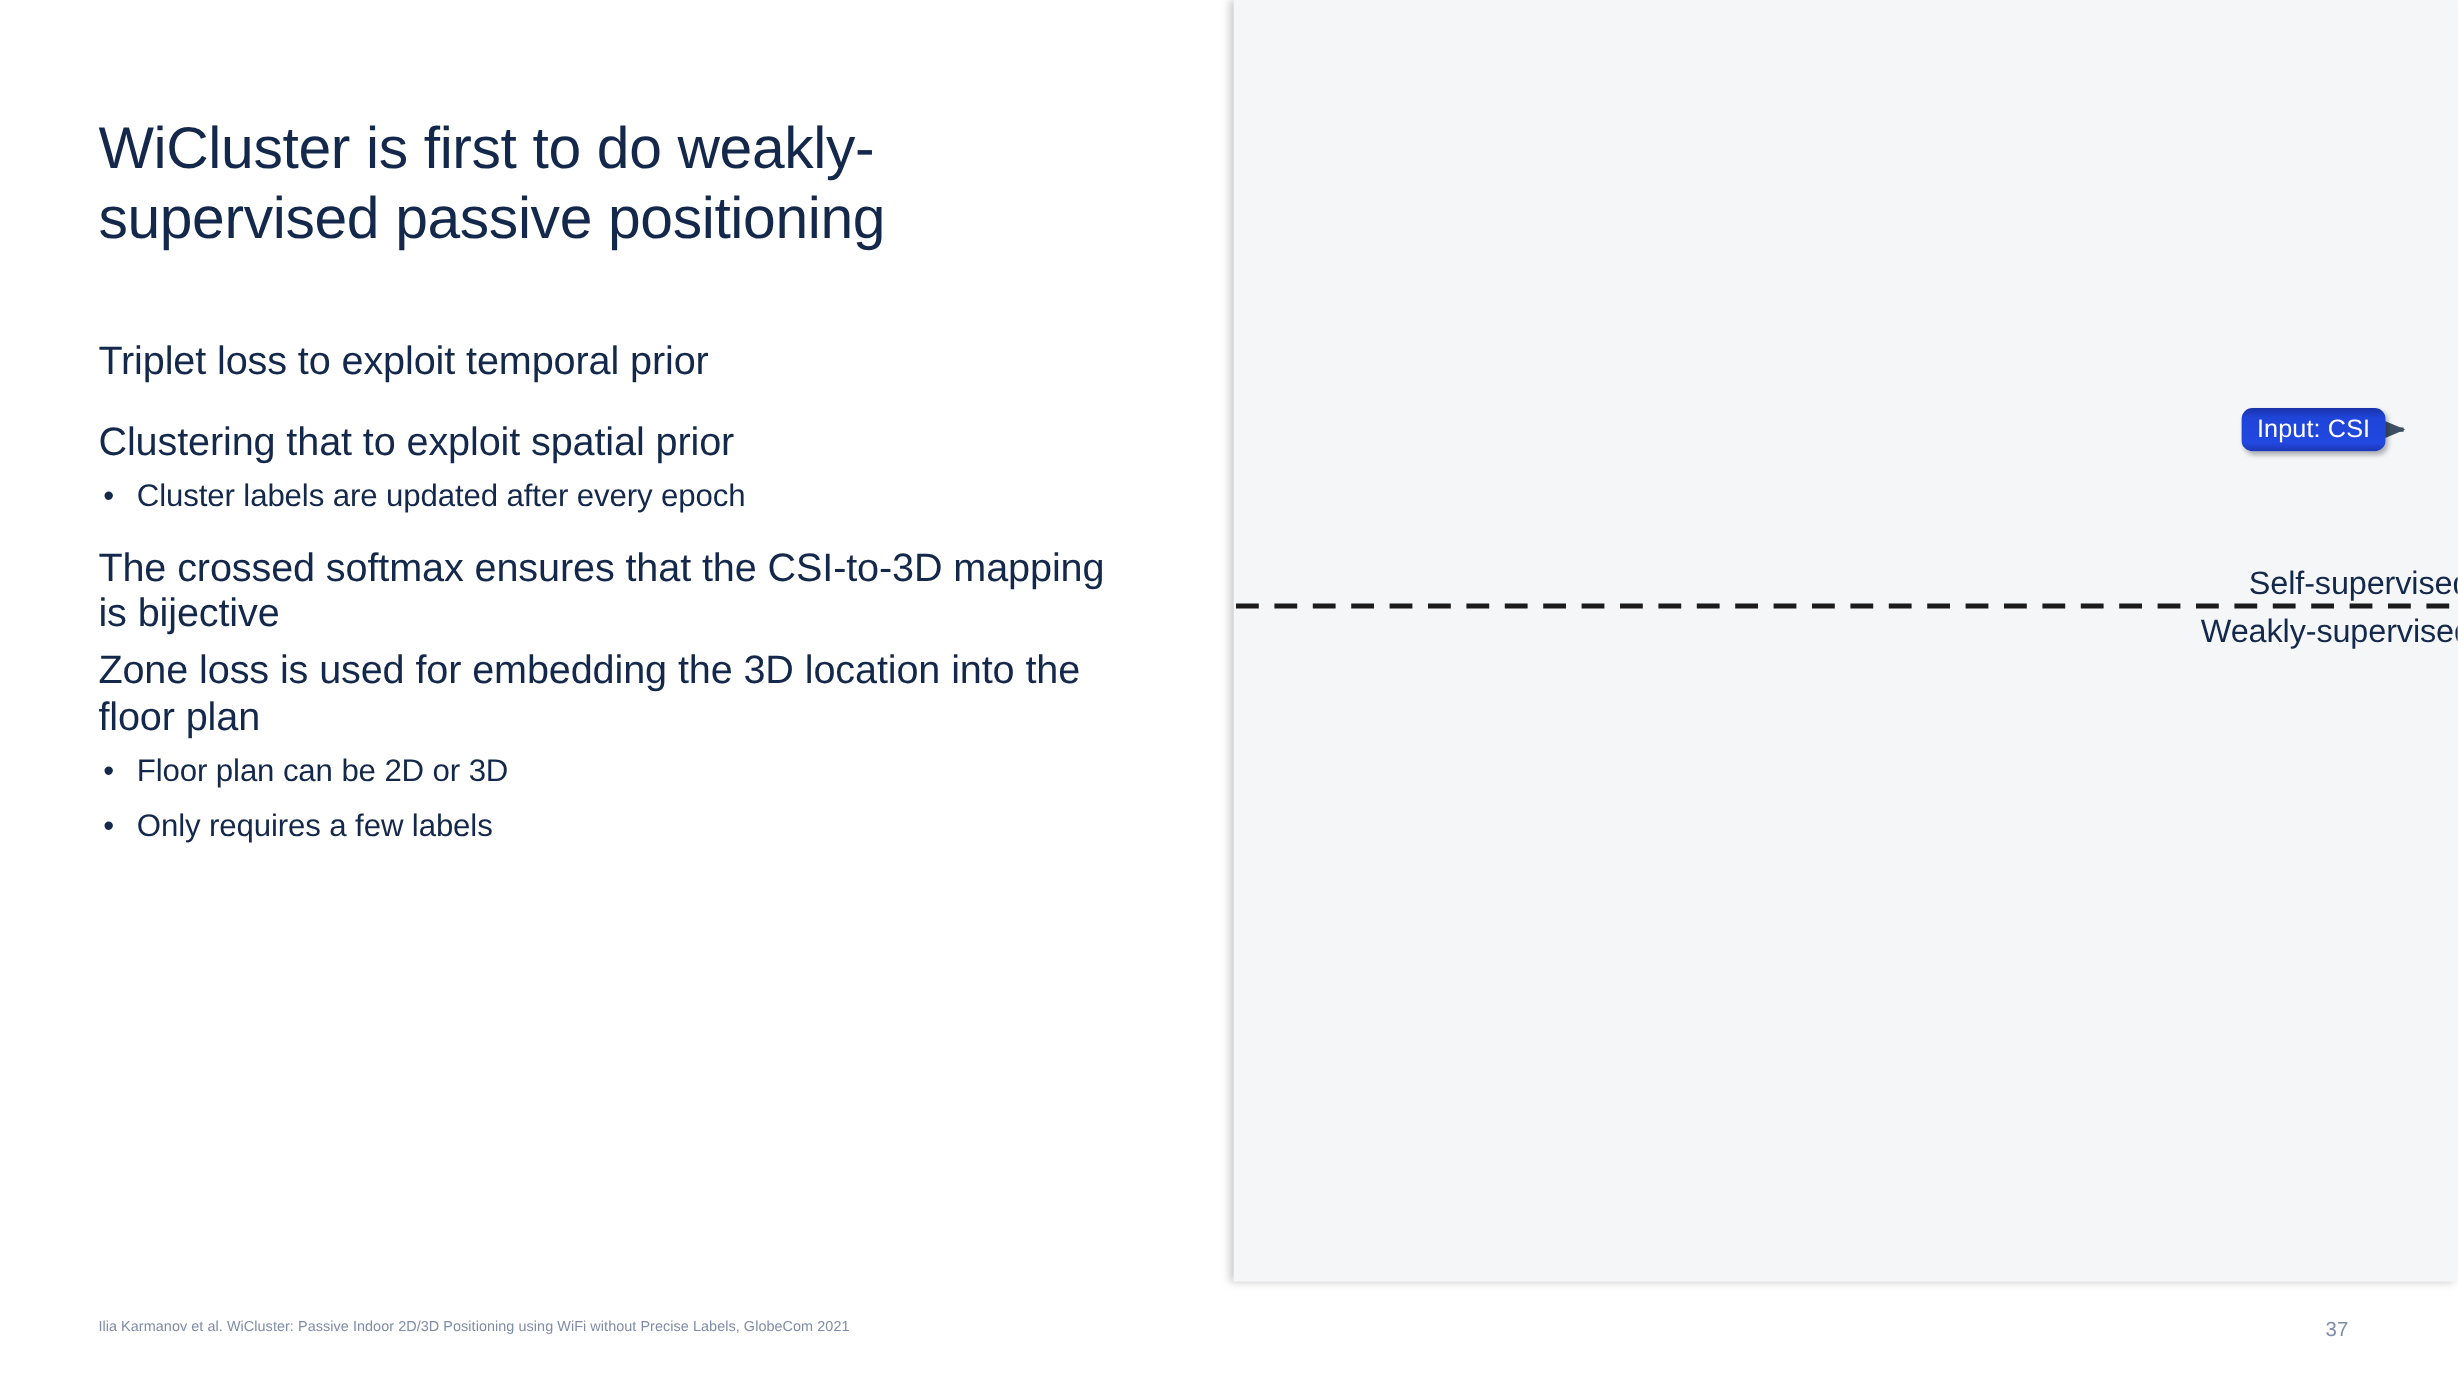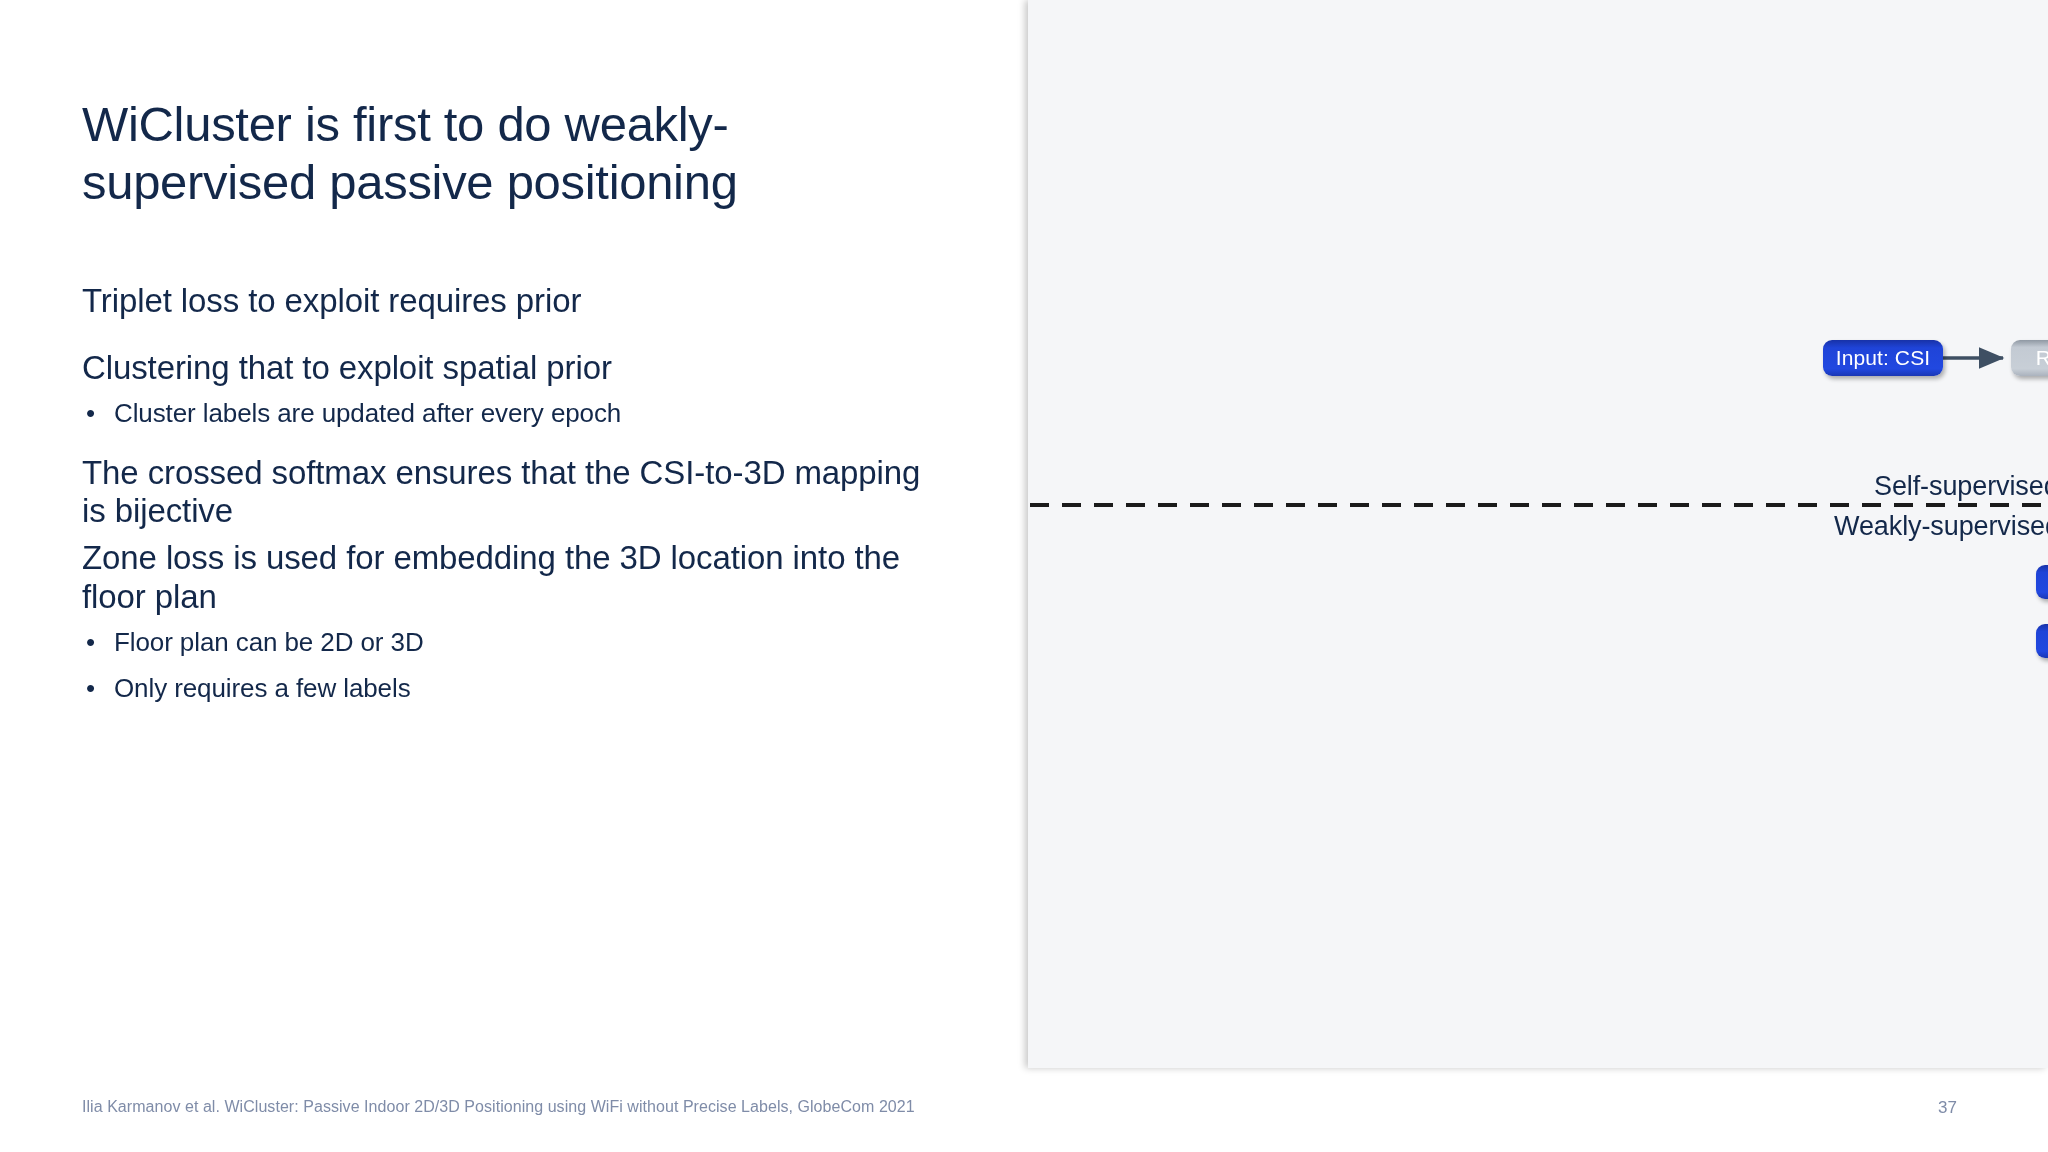--- a/index.html
+++ b/index.html
@@ -72,21 +72,21 @@
   }
   .lvl2.last { margin-bottom: 24px; }
 
   .gap-after { margin-bottom: 8px; }
 
   
   .footer-cite {
     position: absolute;
     left: 82px;
     top: 1098px;
-    font-size: 16px;
+    font-size: 12px;
     color: #7f8ca8;
     letter-spacing: 0.05px;
     white-space: nowrap;
   }
   .page-num {
     position: absolute;
     left: 1938px;
     top: 1098px;
     font-size: 17px;
     color: #7f8ca8;
@@ -116,20 +116,21 @@
     border-radius: 9px;
     color: #ffffff;
     display: flex;
     align-items: center;
     justify-content: center;
     font-size: 23px;
     box-shadow: 2px 3px 4px rgba(0,0,0,0.30);
     box-sizing: border-box;
     white-space: nowrap;
     letter-spacing: 0.1px;
+    margin-left: 45px;
   }
   .node .cap { pointer-events: none; }
   
   .n-blue {
     background: linear-gradient(180deg, #1832a8 0%, #1f44d8 22%, #2148e0 80%, #1a37b4 100%);
   }
   
   .n-grey {
     background: linear-gradient(180deg, #8f98a3 0%, #c3cad3 20%, #c8cfd7 80%, #aab2bd 100%);
     color: #ffffff;
@@ -146,21 +147,21 @@
 </head>
 <body>
 
 <div class="left-col">
 
   <div class="slide-title">WiCluster is first to do weakly-supervised passive positioning</div>
 
   <div class="body-block">
 
 
-    <div class="lvl1">Triplet loss to exploit requires prior</div>
+    <div class="lvl1">Triplet loss to exploit temporal prior</div>
 
     <div class="lvl1 tight">Clustering that to exploit spatial prior</div>
 
     <div class="lvl2 last">
       <span class="dot">•</span>
       <span>Cluster labels are updated after every epoch</span>
     </div>
 
     <div class="lvl1 gap-after">The crossed softmax ensures that the CSI-to-3D mapping is bijective</div>
 

